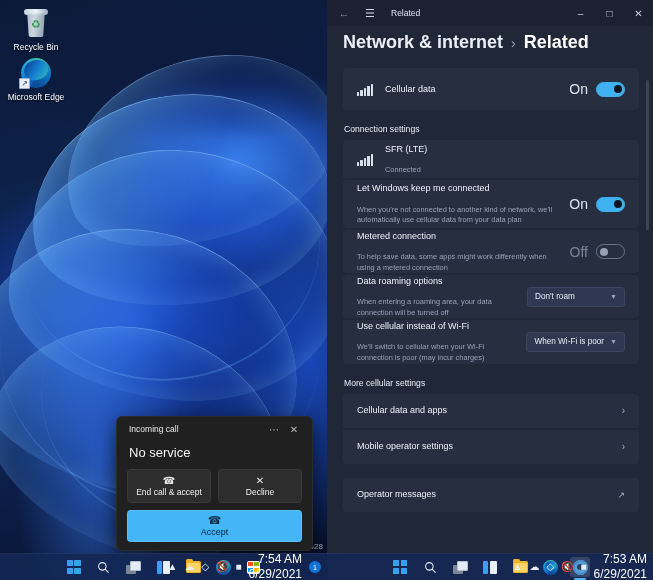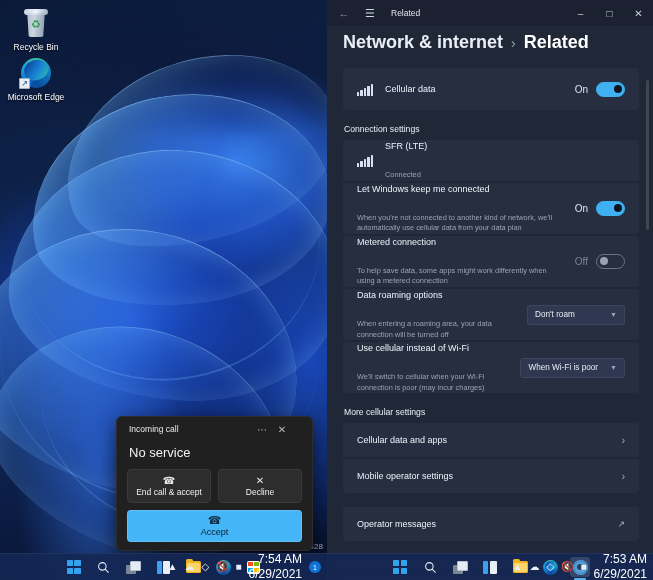--- a/index.html
+++ b/index.html
@@ -102,21 +102,21 @@
     position:absolute; left: 116px; top: 416px; width: 197px;
     background: #202020;
     border-radius: 6px;
     box-shadow: 0 6px 18px rgba(0,0,0,0.55);
     overflow: hidden;
     border: 1px solid #2c2c2c;
     padding-bottom: 8px;
   }
   .callcard-head {
     display:flex; align-items:center;
-    height: 24px; padding: 0 20px 0 12px;
+    height: 24px; padding: 0 8px 0 12px;
   }
   .callcard-title { flex:1; color:#e8e8e8; font-size: 8.5px; }
   .cc-btn {
     width: 20px; height: 20px; display:flex; align-items:center; justify-content:center;
     color:#b8b8b8; font-size: 10px; border-radius:3px;
   }
   .callcard-body { padding: 2px 10px 0; }
   .no-service { color:#f2f2f2; font-size: 13px; margin: 2px 0 9px 2px; }
   .btn-row { display:flex; gap: 7px; }
   .cbtn {
@@ -248,42 +248,42 @@
   }
   .sig i { width: 2.1px; background:#dbe2ee; border-radius:.5px; }
   .sig i:nth-child(1){ height:3.5px; }
   .sig i:nth-child(2){ height:5.5px; }
   .sig i:nth-child(3){ height:7.5px; }
   .sig i:nth-child(4){ height:9.5px; }
   .sig i:nth-child(5){ height:11.5px; }
 
   .card-main { flex:1; min-width:0; }
   .card-title { color:#eef2f8; font-size: 9px; line-height: 1.35; }
-  .card-sub { color:#9aa4b6; font-size: 7.4px; line-height: 1.42; margin-top: 18px; }
+  .card-sub { color:#9aa4b6; font-size: 7.4px; line-height: 1.42; margin-top: 10px; }
   .card-right { display:flex; align-items:center; gap: 8px; margin-left: 10px; }
-  .toggle-label { color:#dde3ee; font-size: 10px; }
+  .toggle-label { color:#dde3ee; font-size: 14px; }
   .toggle-label.off { color:#7b8497; }
 
   .switch {
     width: 29px; height: 15px; border-radius: 8px; position: relative;
     background:#3fb0f0; border:1px solid #3fb0f0;
   }
   .switch i { position:absolute; right: 2.5px; top: 2.5px; width: 8px; height: 8px; border-radius:50%; background:#0d1420; }
   .switch.off { background: transparent; border:1px solid #6d7687; }
   .switch.off i { left: 2.5px; right:auto; background:#9aa3b4; }
 
   .section-label {
     color:#eaeff7; font-size: 8.6px; font-weight: 400;
     margin: 12px 0 6px 1px;
   }
 
   .dropdown {
     min-width: 98px; height: 20px; background:#2f3850; border:1px solid #3c465e;
     border-radius: 3px; display:flex; align-items:center; justify-content:space-between;
-    padding: 0 7px; color:#e7ecf5; font-size: 8.2px; gap: 12px;
+    padding: 0 7px; color:#e7ecf5; font-size: 8.2px; gap: 6px;
   }
   .dropdown .chev { color:#9aa4b6; font-size: 7px; }
 
   .chev-right { color:#aab3c4; font-size: 10px; }
   .ext-ico { color:#aab3c4; font-size: 9px; }
 
   .nav-card { min-height: 34px; }
   .sb {
     position:absolute; right: 4px; top: 80px; width: 3px; height: 150px;
     background: rgba(255,255,255,0.14); border-radius: 2px;

